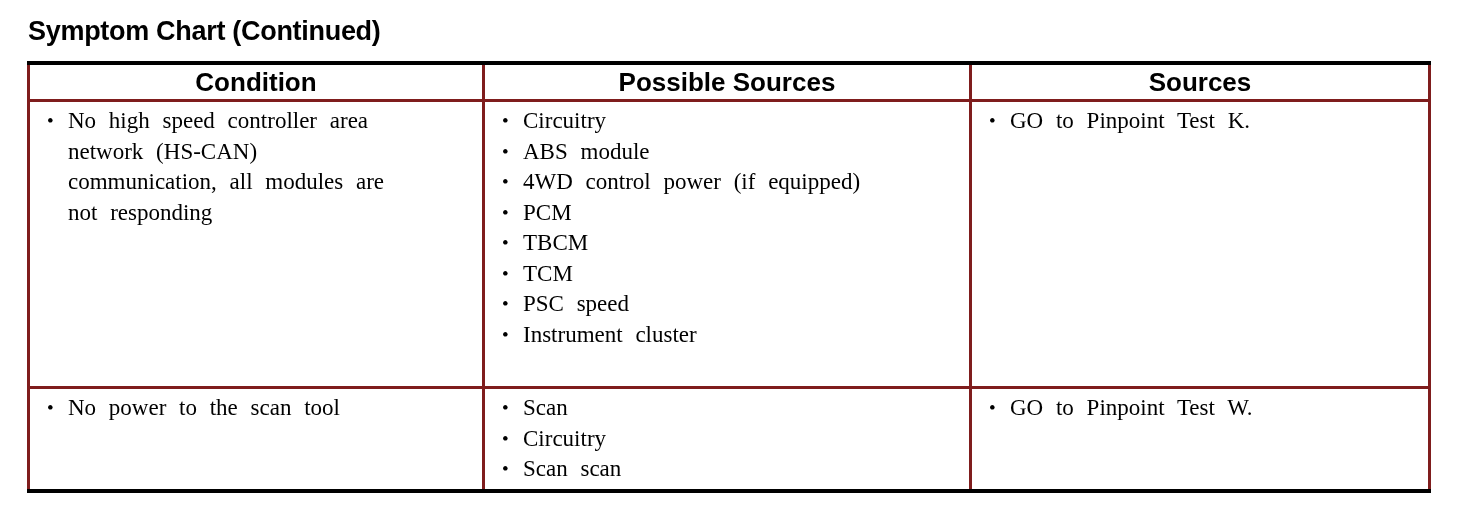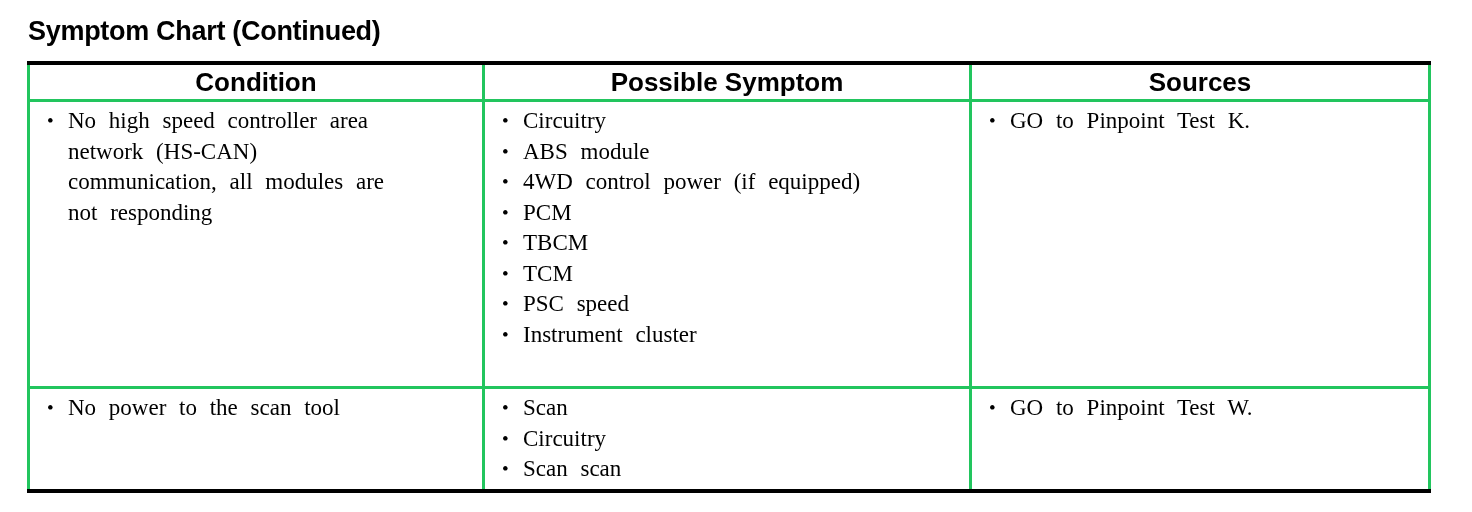--- a/index.html
+++ b/index.html
@@ -21,21 +21,21 @@
     white-space: nowrap;
   }
   table.symptom-table {
     position: absolute;
     left: 27px; top: 61px;
     width: 1401px;
     border-collapse: collapse;
     table-layout: fixed;
   }
   table.symptom-table { border: 3px solid #000; border-top-width: 4px; border-bottom-width: 4px; }
-  .symptom-table th, .symptom-table td { border: 3px solid #22c55e; padding: 0; margin-top: 48px; }
+  .symptom-table th, .symptom-table td { border: 3px solid #7f1d1d; padding: 0; margin-top: 48px; }
   .col-condition { width: 455px; }
   .col-sources   { width: 487px; }
   .col-action    { width: 459px; }
   .symptom-table th {
     font-family: "Liberation Sans", sans-serif;
     font-weight: bold;
     font-size: 26px;
     height: 34px;
     line-height: 34px;
     text-align: center;
@@ -74,21 +74,21 @@
 
   <table class="symptom-table">
     <colgroup>
       <col class="col-condition">
         <col class="col-sources">
         <col class="col-action">
     </colgroup>
     <thead>
       <tr>
         <th>Condition</th>
-        <th>Possible Symptom</th>
+        <th>Possible Sources</th>
         <th>Sources</th>
       </tr>
     </thead>
     <tbody>
       <tr class="row-1">
         <td class="cell-condition">
           <div class="bullet-item">
             <span class="bullet">•</span>
             <span class="item-text">No high speed controller area network (HS-CAN) communication, all modules are not responding</span>
           </div>

